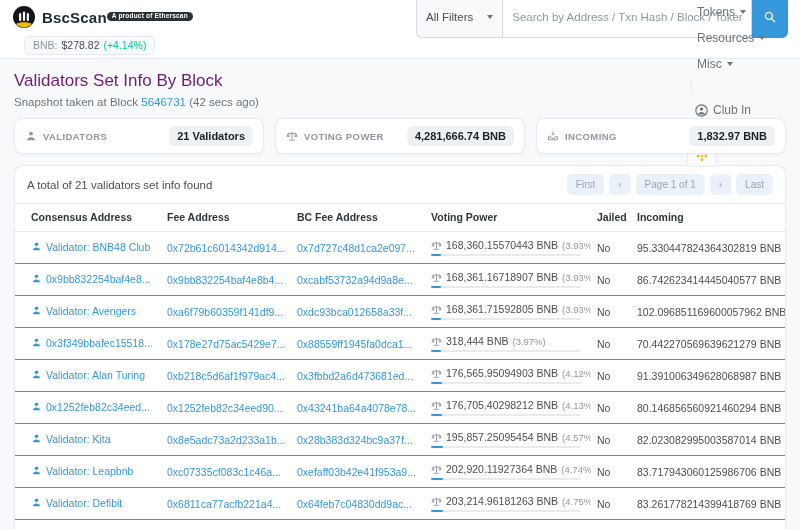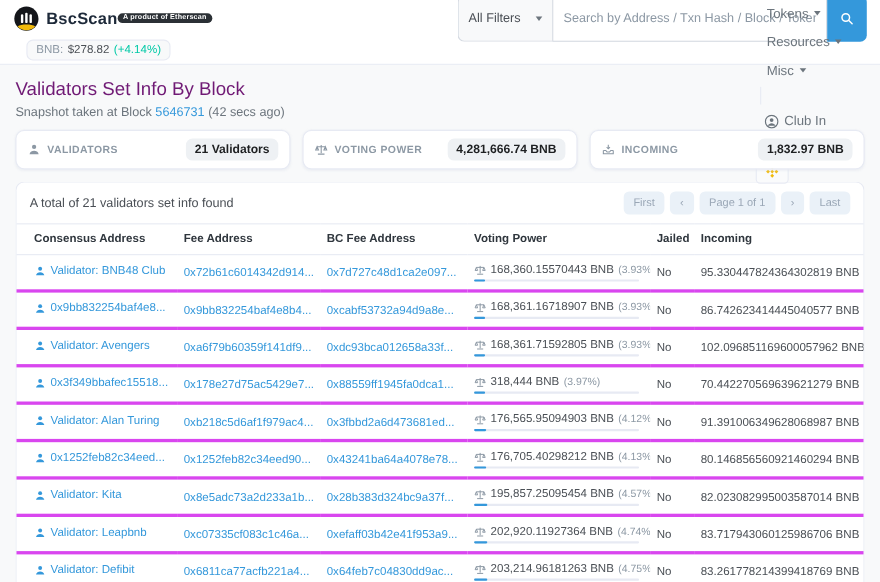--- a/index.html
+++ b/index.html
@@ -67,21 +67,21 @@
   .table-head { display:flex; align-items:center; justify-content:space-between; padding:8px 12px; }
   .summary { font-size:11.5px; color:#4a4f55; }
   .pager { display:flex; align-items:center; gap:5px; }
   .page-btn { background:#eaf1f8; color:#9aa7b6; border:none; border-radius:5px;
     font-size:10px; padding:5px 9px; cursor:pointer; font-family:"Liberation Sans",sans-serif; white-space:nowrap; }
 
   table { width:100%; border-collapse:collapse; table-layout:fixed; }
   thead th { text-align:left; font-size:10.5px; font-weight:700; color:#2f363d;
     padding:7px 6px 8px 6px; border-top:1px solid #e7eaf3; border-bottom:1px solid #e7eaf3; }
   thead th:first-child, tbody td:first-child { padding-left:16px; }
-  tbody td { font-size:10.5px; padding:7px 6px; border-bottom:3px solid #d946ef;
+  tbody td { font-size:10.5px; padding:7px 6px; border-bottom:1px solid #d946ef;
     white-space:nowrap; overflow:hidden; vertical-align:middle; }
   tbody tr:last-child td { border-bottom:none; }
   .addr-link { color:#3498db; text-decoration:none; cursor:pointer; display:inline-flex; align-items:center; gap:4px; }
   .vp-line { display:flex; align-items:center; gap:4px; color:#4a4f55; }
   .vp-pct { color:#8c98a4; font-size:9.5px; }
   .vp-track { margin-top:3px; width:150px; height:2px; background:#e7eaf3; border-radius:1px; }
   .vp-fill { height:2px; background:#3498db; border-radius:1px; }
   .dark { color:#4a4f55; }
   svg { display:block; }
 </style>

